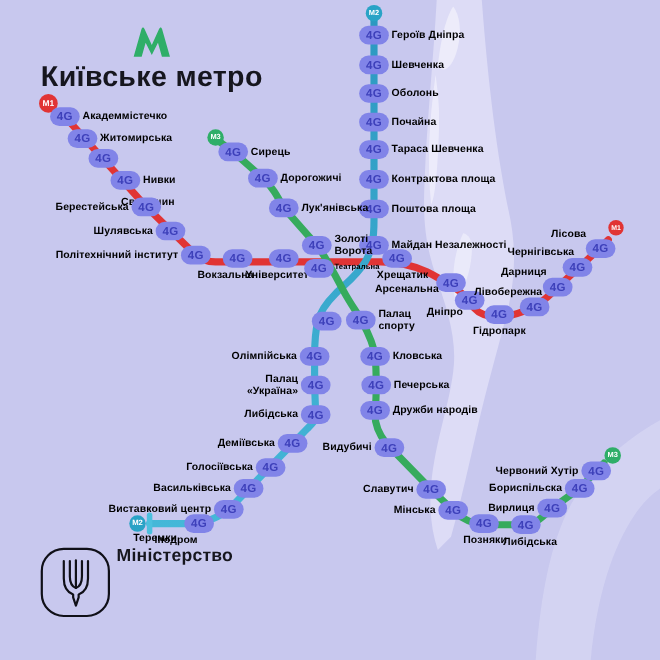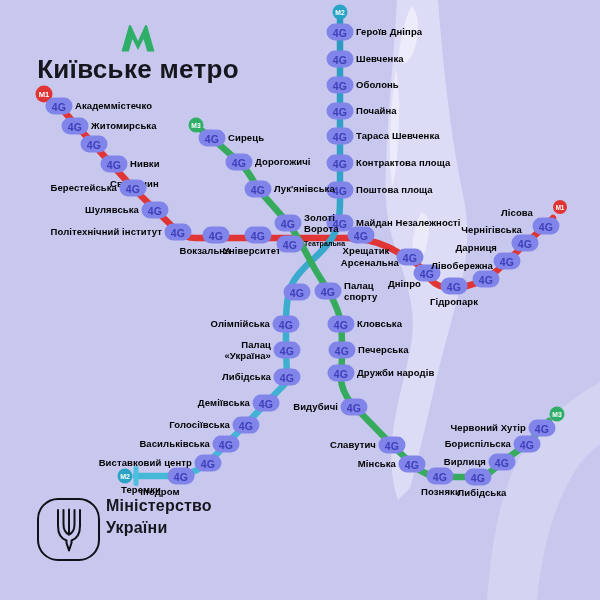--- a/index.html
+++ b/index.html
@@ -185,17 +185,16 @@
       <svg width="36" height="46" viewBox="0 0 36 46">
         <g fill="none" stroke="#101018" stroke-width="2" stroke-linecap="round" stroke-linejoin="round">
           <path d="M7,3 V19 C7,27 10,31.5 15.5,33.5 L15.5,36 L18,43.5 L20.5,36 L20.5,33.5 C26,31.5 29,27 29,19 V3"></path>
           <path d="M12.5,3 V17 C12.5,23 14,26 18,27.5 C22,26 23.5,23 23.5,17 V3"></path>
           <path d="M18,2.5 V27.5"></path>
         </g>
       </svg>
     </div>
     <div class="min-text" style="color: rgb(22, 22, 30);">
       <div>Міністерство</div>
-      <div>України</div>
     </div>
   </div>
 
 </div>
 
 </body></html>

